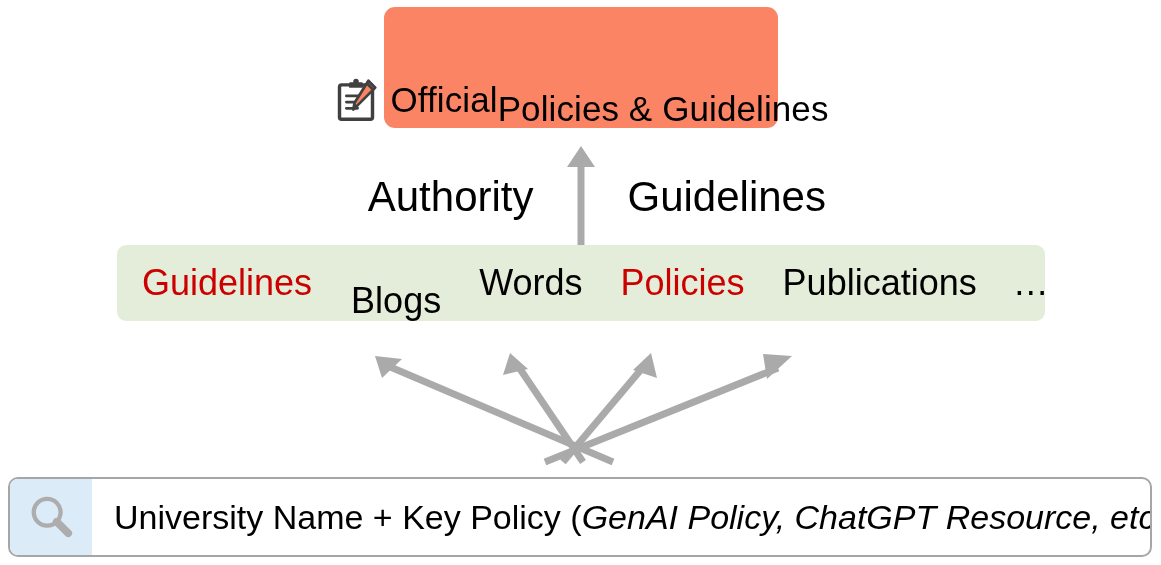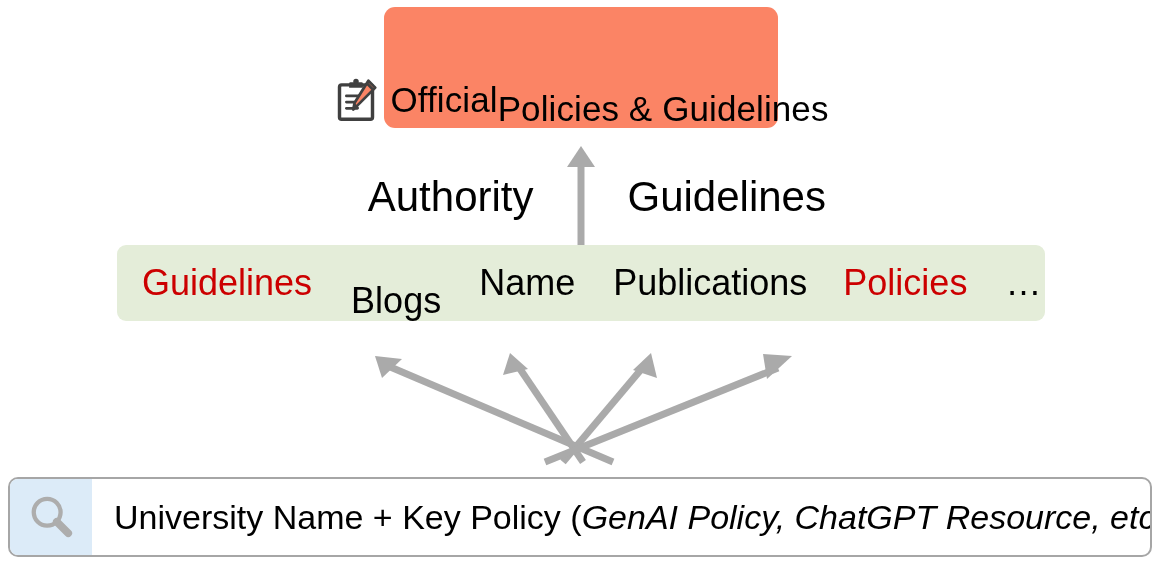--- a/index.html
+++ b/index.html
@@ -198,23 +198,23 @@
 
   <div id="middle-label-row">
     <span id="authority-label" class="mid-label">Authority</span>
     <span style="width:46px"></span>
     <span id="filtration-label" class="mid-label">Guidelines</span>
   </div>
 
   <div id="categories-bar">
     <span id="cat-guidelines" class="category-item accent">Guidelines</span>
     <span id="cat-blogs" class="category-item">Blogs</span>
-    <span id="cat-news" class="category-item">Name</span>
+    <span id="cat-news" class="category-item">Words</span>
+    <span id="cat-policies" class="category-item accent">Policies</span>
     <span id="cat-publications" class="category-item">Publications</span>
-    <span id="cat-policies" class="category-item accent">Policies</span>
     <span id="cat-ellipsis" class="category-item">…</span>
   </div>
 
   <svg id="fan-arrows" viewBox="0 0 1161 135" aria-hidden="true">
     <g stroke="#AAAAAA" stroke-width="7" stroke-linecap="butt" fill="none">
       <line x1="613" y1="122" x2="388" y2="26"></line>
       <line x1="583" y1="122" x2="518" y2="26"></line>
       <line x1="563" y1="122" x2="644" y2="26"></line>
       <line x1="545" y1="122" x2="778" y2="28"></line>
     </g>

